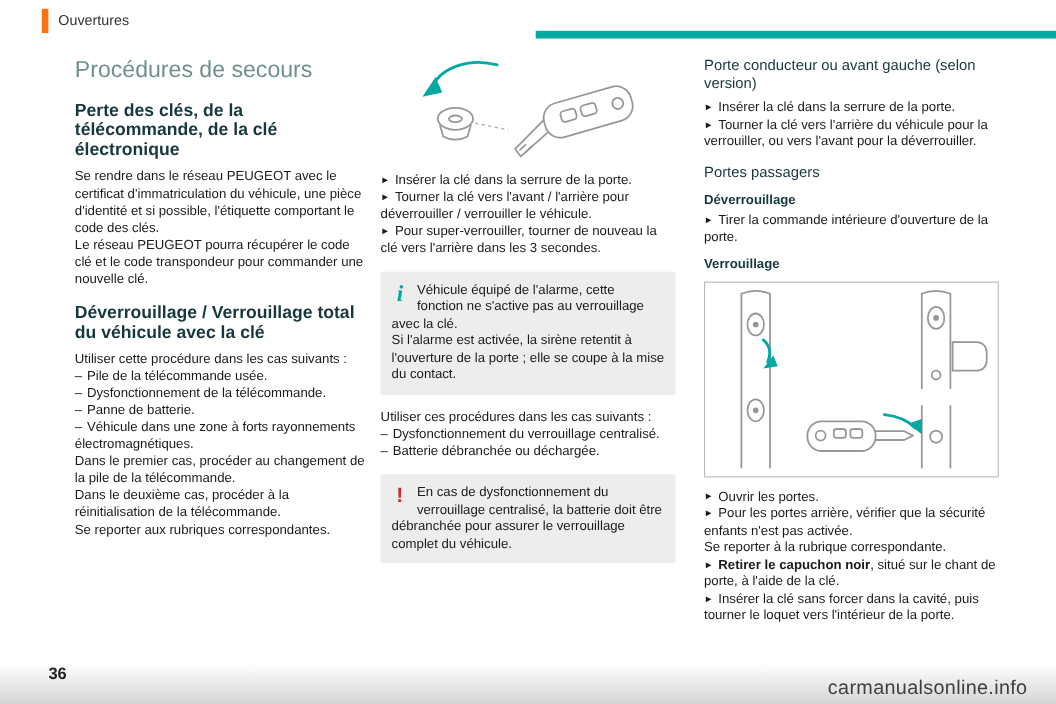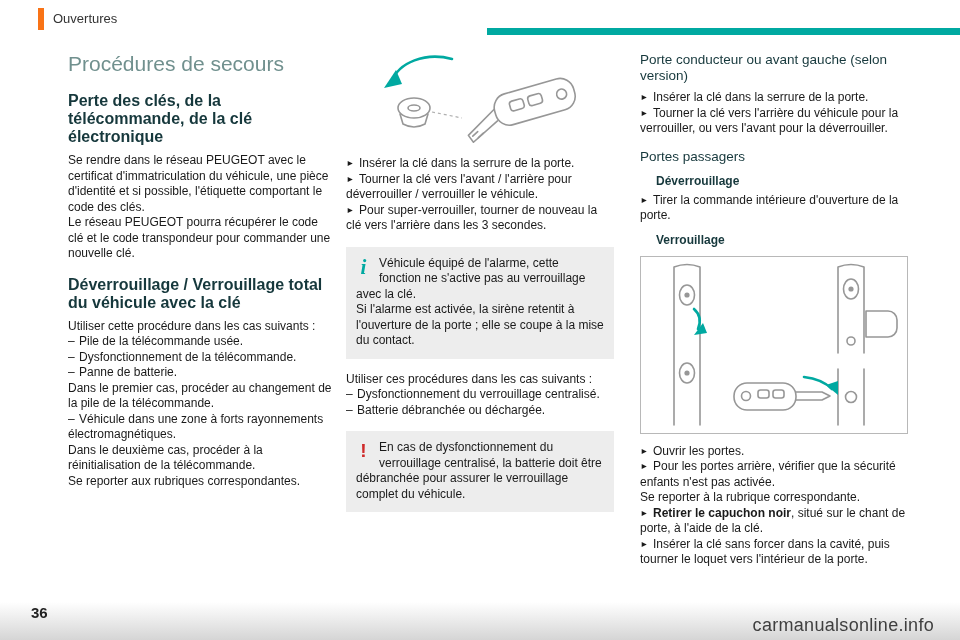--- a/index.html
+++ b/index.html
@@ -32,21 +32,21 @@
   h2.sec {
     font-size:16px; line-height:18px; font-weight:bold;
     color:#16383c; margin:14px 0 7px 0;
   }
   h3.sub {
     font-size:13.5px; line-height:16px; font-weight:normal;
     color:#16383c; margin:12px 0 6px 0;
   }
   h4.mini {
     font-size:12px; line-height:15px; font-weight:bold;
-    color:#16383c; margin:9px 0 4px 16px;
+    color:#16383c; margin:9px 0 4px 0;
   }
   p { margin:0; }
   .mk { display:inline-block; width:13px; font-size:8.5px; vertical-align:1px; color:#1a1a1a; }
   .bmk { display:inline-block; width:11px; }
   .gap { margin-top:8px; }
 
   .box {
     background:#ededed; padding:9px 10px 10px 10px; margin:13px 0;
   }
   .boxicon {
@@ -61,21 +61,21 @@
     border:1px solid #b8b8b8; margin:8px 0 10px 0; background:#fff;
   }
   svg .ln  { stroke:#979797; stroke-width:1.6; fill:none; stroke-linecap:round; stroke-linejoin:round; }
   svg .lnf { fill:#979797; stroke:none; }
   svg .tl  { stroke:#00a9a1; stroke-width:2.6; fill:none; stroke-linecap:round; }
   svg .tlf { fill:#00a9a1; stroke:none; }
   svg .dash{ stroke:#b0b0b0; stroke-width:1.2; fill:none; stroke-dasharray:3 3; }
 
   
   .pagenum {
-    position:absolute; left:31px; bottom:20px;
+    position:absolute; left:44px; bottom:20px;
     font-size:15px; font-weight:bold; color:#222;
   }
   .footband {
     position:absolute; left:0; right:0; bottom:0; height:38px;
     background:linear-gradient(to bottom, rgba(170,170,170,0), rgba(150,150,150,0.40));
   }
   .watermark {
     position:absolute; right:26px; bottom:7px;
     font-size:18px; color:#3f3f3f; letter-spacing:0.3px;
   }
@@ -93,22 +93,22 @@
 
   <h2 class="sec" style="margin-top:0">Perte des clés, de la télécommande, de la clé électronique</h2>
   <p>Se rendre dans le réseau PEUGEOT avec le certificat d'immatriculation du véhicule, une pièce d'identité et si possible, l'étiquette comportant le code des clés.</p>
   <p>Le réseau PEUGEOT pourra récupérer le code clé et le code transpondeur pour commander une nouvelle clé.</p>
 
   <h2 class="sec">Déverrouillage / Verrouillage total du véhicule avec la clé</h2>
   <p>Utiliser cette procédure dans les cas suivants :</p>
   <p><span class="bmk">–</span><span>Pile de la télécommande usée.</span></p>
   <p><span class="bmk">–</span><span>Dysfonctionnement de la télécommande.</span></p>
   <p><span class="bmk">–</span><span>Panne de batterie.</span></p>
+  <p><span class="bmk">–</span><span>Véhicule dans une zone à forts rayonnements électromagnétiques.</span></p>
   <p>Dans le premier cas, procéder au changement de la pile de la télécommande.</p>
-  <p><span class="bmk">–</span><span>Véhicule dans une zone à forts rayonnements électromagnétiques.</span></p>
   <p>Dans le deuxième cas, procéder à la réinitialisation de la télécommande.</p>
   <p>Se reporter aux rubriques correspondantes.</p>
 </div>
 
 <div class="col" id="col2">
   <svg class="illus" width="236" height="106" viewBox="0 0 236 106">
 
     <path class="tl" d="M30 40 C 36 20, 64 10, 90 17"></path>
     <polygon class="tlf" points="22,46 34,28 40,42"></polygon>
 

